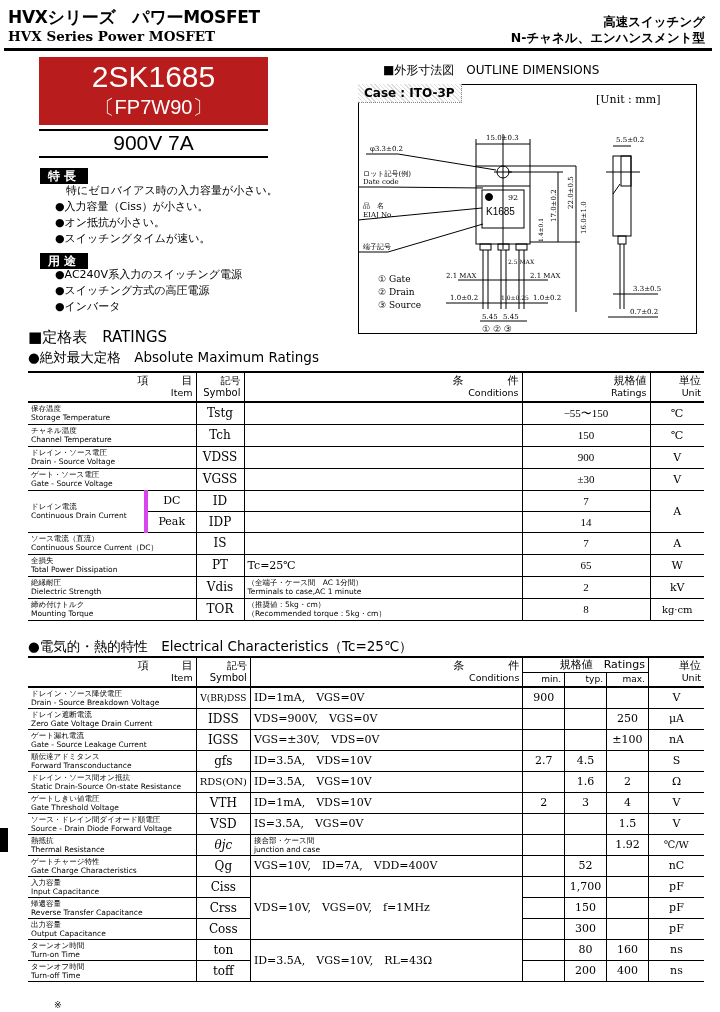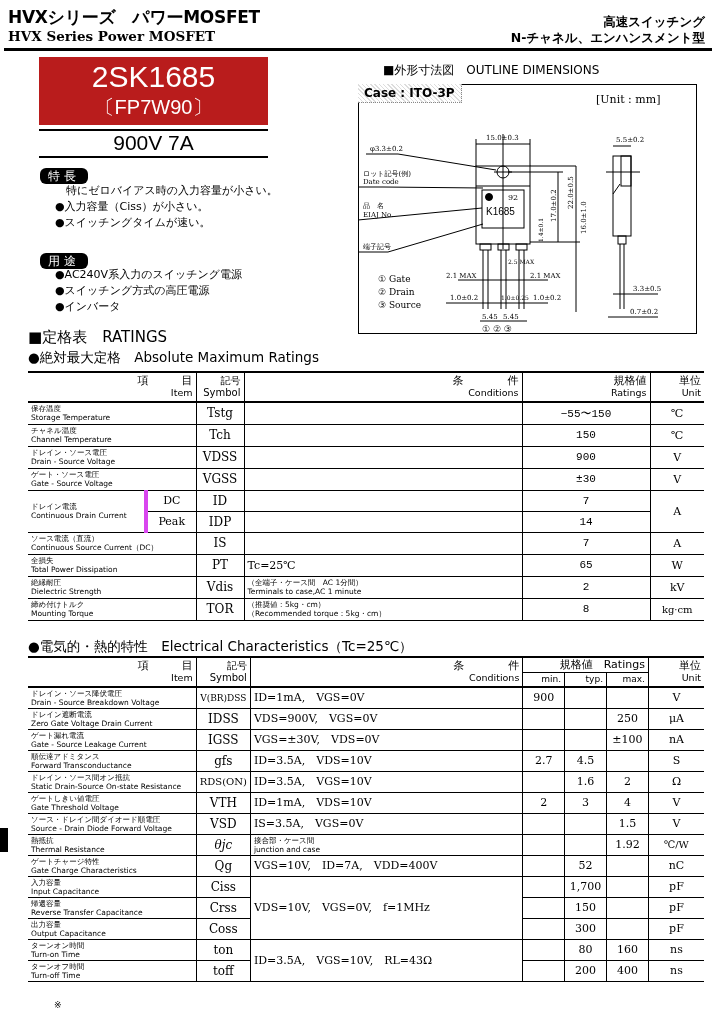--- a/index.html
+++ b/index.html
@@ -16,21 +16,21 @@
   .hdr-rule { left: 4px; top: 48px; width: 708px; height: 3px; background: #000; }
 
   
   .part-box { left: 39px; top: 57px; width: 229px; height: 68px; background: #b91c1c; color: #fff; text-align: center; }
   .part-no { font-size: 30px; line-height: 36px; margin-top: 2px; font-family: "Liberation Sans", sans-serif; }
   .part-alt { font-size: 20px; line-height: 24px; font-family: "Liberation Sans", sans-serif; }
   .rating-rule1 { left: 39px; top: 129px; width: 229px; height: 2px; background: #000; }
   .rating-text { left: 39px; top: 131px; width: 229px; text-align: center; font-size: 21px; font-family: "Liberation Sans", sans-serif; }
   .rating-rule2 { left: 39px; top: 156px; width: 229px; height: 2px; background: #000; }
 
-  .tag { background: #000; color: #fff; font-size: 12px; font-weight: normal; padding: 1px 8px; letter-spacing: 4px; border-radius: 6px; }
+  .tag { background: #000; color: #fff; font-size: 12px; font-weight: bold; padding: 1px 8px; letter-spacing: 4px; }
   .bul { font-size: 11px; line-height: 16px; }
 
   
   .ol-title { left: 358px; top: 62px; font-size: 12px; margin-left: 25px; }
   .ol-box { left: 358px; top: 84px; width: 339px; height: 250px; border: 1.5px solid #000; }
   .case-lbl { left: 358px; top: 84px; padding: 2px 6px; font-size: 12px; font-weight: bold;
     background: repeating-linear-gradient(45deg,#ddd 0 1px,#fff 1px 3px); border-right:1px dotted #888; border-bottom:1px dotted #888; }
   .unit-lbl { left: 596px; top: 93px; font-size: 11px; font-family: "DejaVu Serif", serif; }
 
   
@@ -43,21 +43,21 @@
   .t1 { left: 28px; top: 371px; width: 676px; }
   .t1 td, .t2 td { border-bottom: 1px solid #000; padding: 0 3px; vertical-align: middle; }
   .hdrrow td { text-align: right; font-size: 11px; line-height: 12px; }
   .hdrrow .jp { font-size: 11px; }
   .hdrrow .en { font-size: 9.5px; }
   .it-jp { font-size: 7.5px; line-height: 9px; display:block; }
   .it-en { font-size: 7.5px; line-height: 9px; display:block; }
   .sym { text-align: center; font-family: "DejaVu Serif", serif; font-size: 12px; border-left: 1px solid #000; border-right: 1px solid #000; }
   .cond { font-family: "DejaVu Serif", serif; font-size: 11px; }
   .cond-sm { font-size: 7.5px; line-height: 9px; }
-  .val { text-align: center; font-family: Liberation Mono, monospace; font-size: 11px; border-left: 1px solid #000; }
+  .val { text-align: center; font-family: Liberation Serif, serif; font-size: 11px; border-left: 1px solid #000; }
   .unit { text-align: center; font-family: "DejaVu Serif", serif; font-size: 11px; border-left: 1px solid #000; }
   .thick-top { border-top: 2px solid #000; }
 
   .t2 { left: 28px; top: 656px; width: 676px; }
   .t2 .v { text-align: center; font-family: "DejaVu Serif", serif; font-size: 11px; border-left: 1px solid #000; width: 42px; }
 
   .side-mark { left: 0px; top: 828px; width: 8px; height: 24px; background: #000; }
   .note-mark { left: 54px; top: 1000px; font-size: 9px; }
 </style>
 </head>
@@ -76,20 +76,21 @@
 <div class="abs rating-rule1"></div>
 <div class="abs rating-text">900V 7A</div>
 <div class="abs rating-rule2"></div>
 
 <div class="abs" style="left:40px;top:165px;">
   <span class="tag">特長</span>
 </div>
 <div class="abs" style="left:55px;top:183px;">
   <div class="bul">　特にゼロバイアス時の入力容量が小さい。</div>
   <div class="bul">●入力容量（Ciss）が小さい。</div>
+  <div class="bul">●オン抵抗が小さい。</div>
   <div class="bul">●スイッチングタイムが速い。</div>
 </div>
 
 <div class="abs" style="left:40px;top:250px;">
   <span class="tag">用途</span>
 </div>
 <div class="abs" style="left:55px;top:267px;">
   <div class="bul">●AC240V系入力のスイッチング電源</div>
   <div class="bul">●スイッチング方式の高圧電源</div>
   <div class="bul">●インバータ</div>

